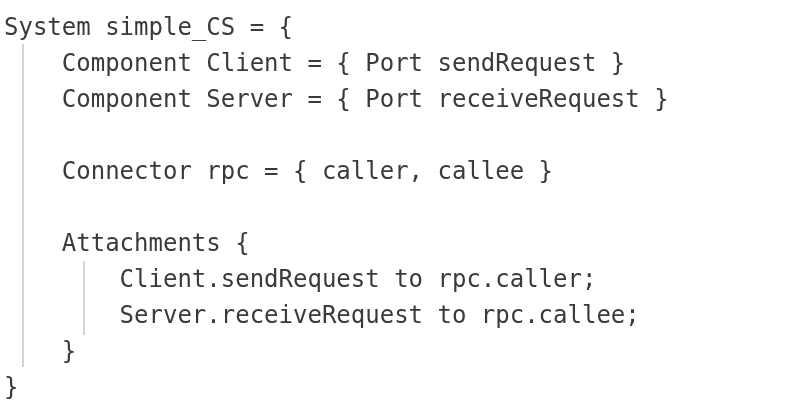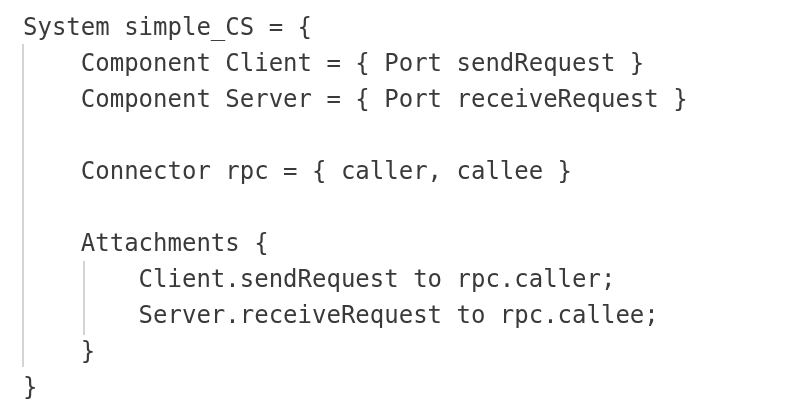--- a/index.html
+++ b/index.html
@@ -10,21 +10,21 @@
   body {
     width: 794px;
     height: 418px;
     overflow: hidden;
   }
   .code-block {
     position: relative;
     width: 794px;
     height: 418px;
     box-sizing: border-box;
-    padding: 9px 0 0 23px;
+    padding: 9px 0 0 4px;
     font-family: "DejaVu Sans Mono", "Liberation Mono", monospace;
     font-size: 24px;
     line-height: 36px;
     color: #3a3a3a;
     white-space: pre;
   }
   .code-line {
     height: 36px;
     white-space: pre;
   }

